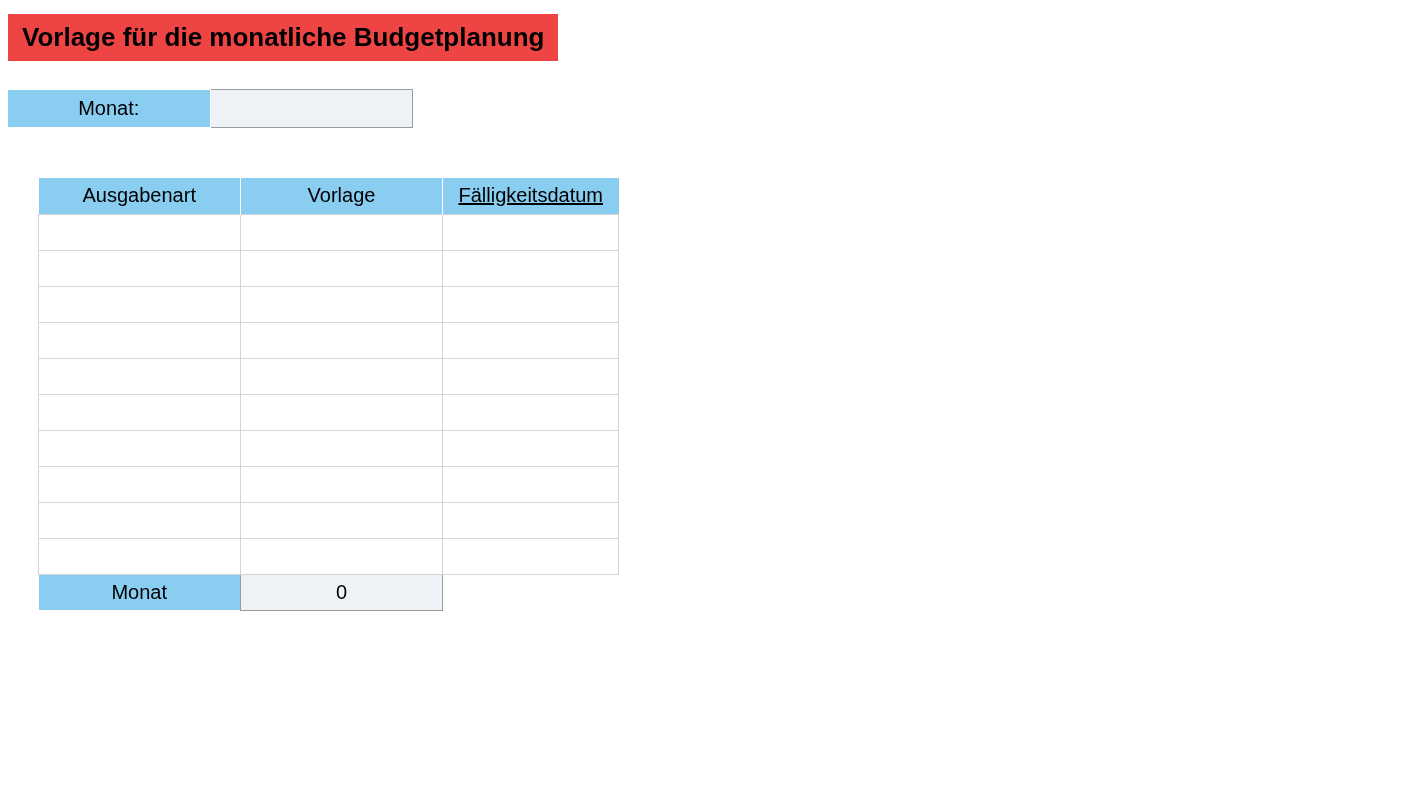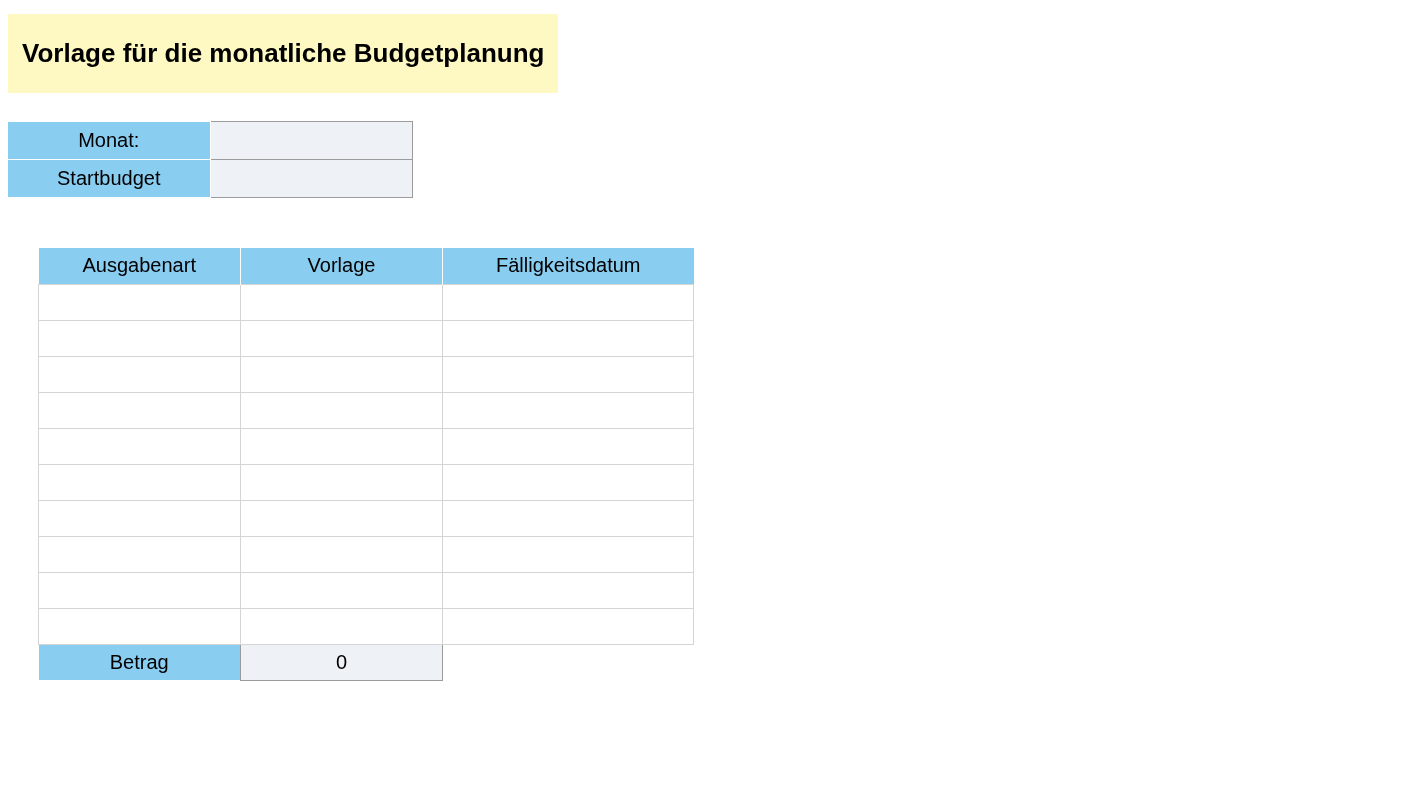--- a/index.html
+++ b/index.html
@@ -6,24 +6,24 @@
   body {
     font-family: Arial, Helvetica, sans-serif;
     font-size: 20px;
     color: #000;
     background: #fff;
     margin: 0;
     padding: 8px;
   }
   .title {
     display: inline-block;
-    background: #fef9c3;
+    background: #ef4444;
     font-weight: bold;
     font-size: 26px;
-    padding: 24px 14px;
+    padding: 8px 14px;
     margin: 6px 0 22px 0;
   }
   .top-section {
     margin: 6px 0 50px 0;
   }
   .small-table {
     border-collapse: collapse;
   }
   .small-table td {
     height: 38px;
@@ -57,21 +57,21 @@
     vertical-align: middle;
     font-weight: normal;
   }
   .exp-head th {
     background: #89cdf1;
     border-right: 1px solid #fff;
   }
   .exp-head th:last-child { border-right: none; }
   .col-type  { width: 202px; }
   .col-amt   { width: 202px; }
-  .col-due   { width: 251px; }
+  .col-due   { width: 176px; text-decoration: underline; }
   .exp-cell {
     border: 1px solid #d5d5d5;
     background: #fff;
   }
   .exp-cell input {
     width: 100%; height: 100%;
     border: none; outline: none;
     font: inherit; text-align: center;
     background: transparent;
   }
@@ -111,24 +111,20 @@
 
 
 
 <div class="title">Vorlage für die monatliche Budgetplanung</div>
 
 <div class="top-section">
   <table class="small-table">
     <tbody>
         <tr>
       <td class="st-label">Monat:</td>
-      <td class="st-value"></td>
-    </tr>
-    <tr>
-      <td class="st-label">Startbudget</td>
       <td class="st-value"></td>
     </tr>
   </tbody>
     </table>
 </div>
 
 <div class="columns">
   <table class="expenses-table">
     <tbody>
         <tr class="exp-head">
@@ -184,21 +180,21 @@
           <td class="exp-cell col-due"><input type="text" style=""></td>
         </tr>
         <tr>
           <td class="exp-cell col-type"><input type="text" style=""></td>
           <td class="exp-cell col-amt"><input type="text" style=""></td>
           <td class="exp-cell col-due"><input type="text" style=""></td>
         </tr>
       </tbody>
     <tbody>
         <tr>
-      <td class="sum-label col-type">Betrag</td>
+      <td class="sum-label col-type">Monat</td>
       <td class="sum-value col-amt">0</td>
       <td></td>
     </tr>
   </tbody>
     </table>
 
 </div>
 
 
 

